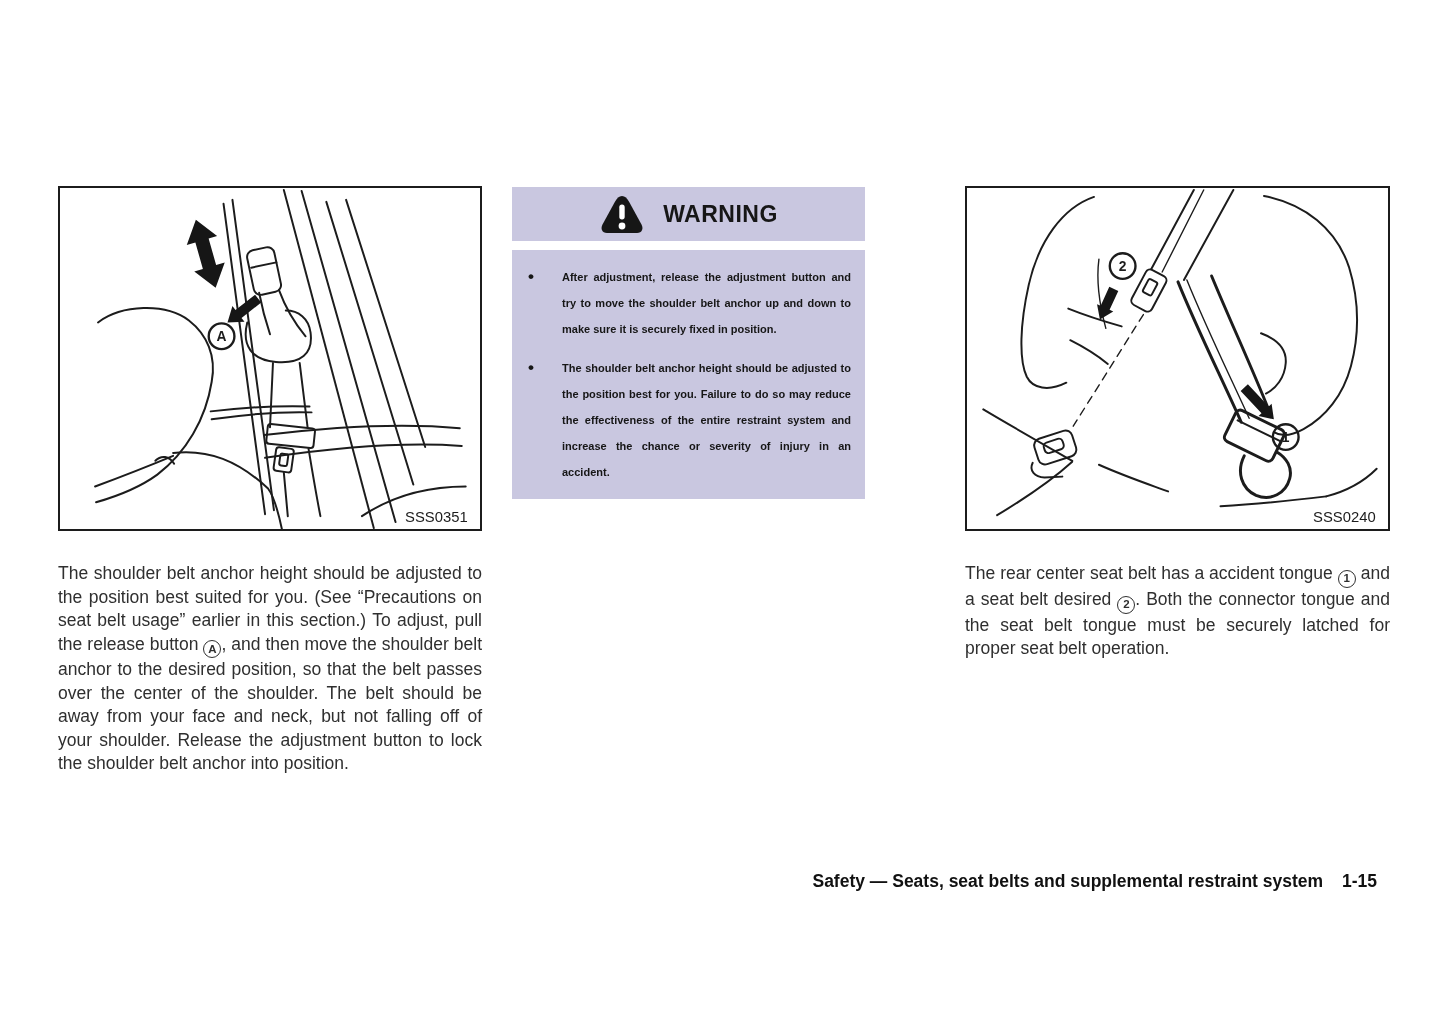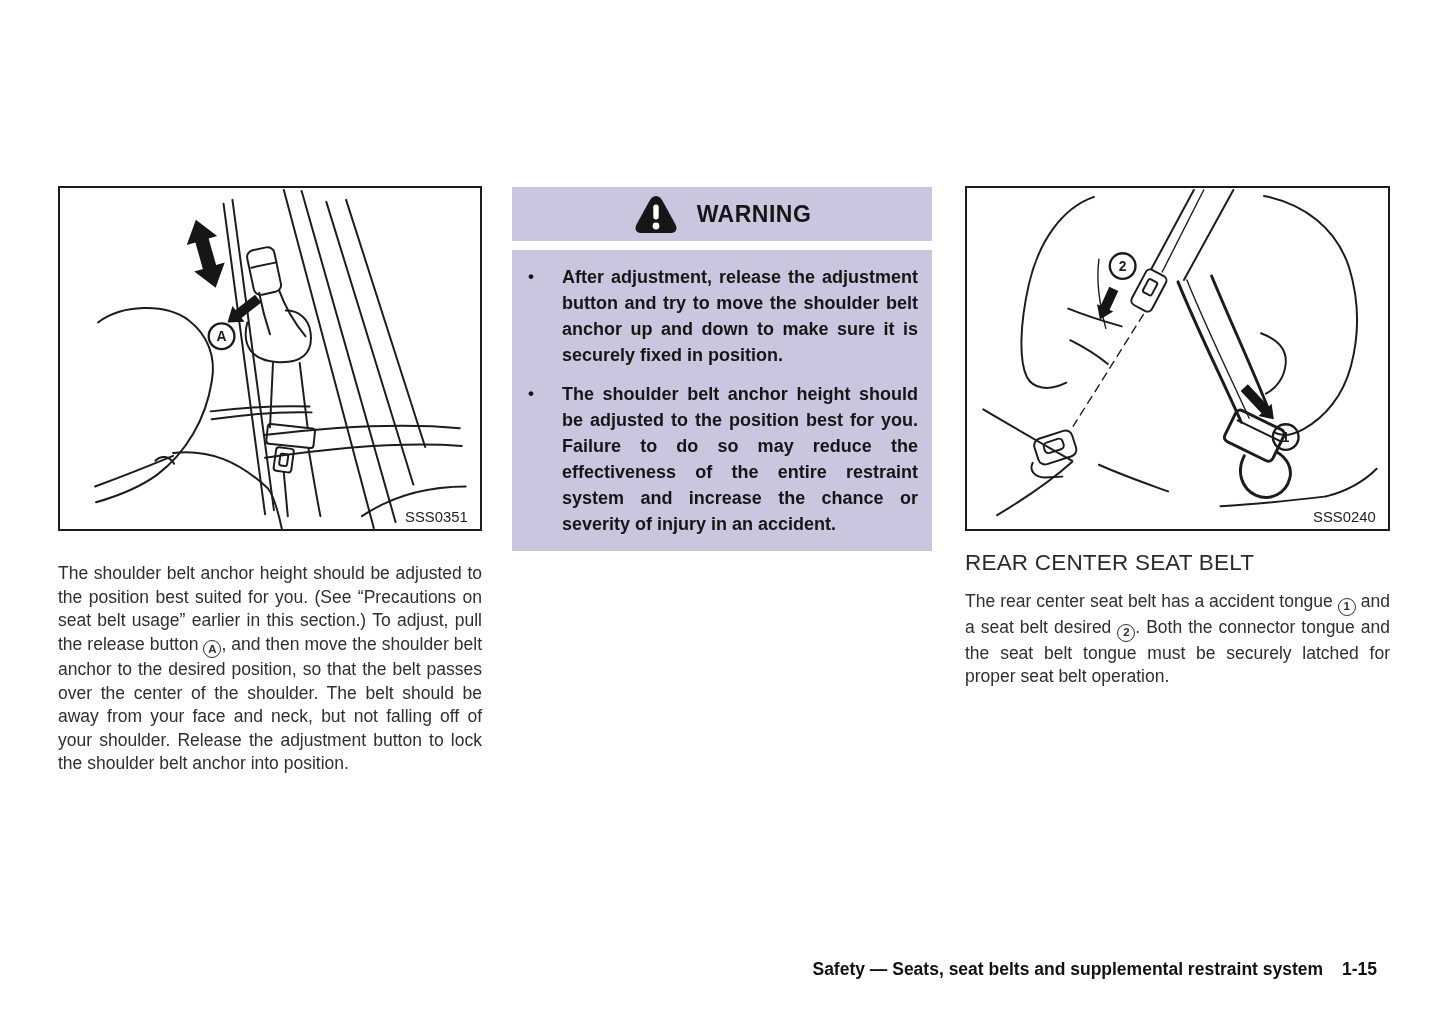--- a/index.html
+++ b/index.html
@@ -23,40 +23,40 @@
   .line-art .thin  { stroke-width:1.4; }
   .line-art .solid { fill:#161616; stroke:none; }
   .line-art .callout-circle { stroke-width:2.4; }
   .line-art text {
     stroke:none; fill:#1c1c1c;
     font-family:"Liberation Sans","DejaVu Sans",sans-serif;
   }
   .line-art .fig-code { font-size:15px; }
   .line-art .callout-char { font-size:14px; font-weight:bold; text-anchor:middle; }
 
-  .warning-col { position:absolute; left:512px; top:187px; width:420px; }
+  .warning-col { position:absolute; left:512px; top:187px; width:353px; }
   .warning-header {
     background:#c9c7e0; height:54px;
     display:flex; align-items:center; justify-content:center; gap:18px;
   }
   .warning-header svg { display:block; }
   .warning-title {
     font-size:23px; font-weight:bold; color:#161616; letter-spacing:0.5px;
   }
   .warning-body {
     background:#c9c7e0; margin-top:9px; padding:14px 14px 14px 16px;
   }
   .bullet-row { display:flex; margin-bottom:13px; }
   .bullet-row:last-child { margin-bottom:0; }
   .bullet-glyph {
     width:34px; flex:0 0 34px; font-size:17px; font-weight:bold;
     color:#161616; line-height:26px;
   }
   .bullet-text {
-    flex:1; font-size:18px; font-weight:bold; color:#161616;
+    flex:1; font-size:11px; font-weight:bold; color:#161616;
     line-height:26px; text-align:justify;
   }
 
   .col-text { position:absolute; width:424px; }
   .col-text-left  { left:58px;  top:549px; }
   .col-text-right { left:965px; top:549px; width:425px; }
   .col-heading {
     font-size:22.5px; font-weight:400; color:#2b2b2b;
     line-height:28px; letter-spacing:0.2px;
   }
@@ -64,21 +64,21 @@
     margin-top:13px; font-size:17.5px; line-height:23.5px;
     color:#2f2f2f; text-align:justify;
   }
   .circled {
     display:inline-flex; align-items:center; justify-content:center;
     width:18px; height:18px; border:1.6px solid #2f2f2f; border-radius:50%;
     font-size:11.5px; font-weight:bold; line-height:1; vertical-align:-3px;
   }
 
   .page-footer {
-    position:absolute; top:959px; right:68px;
+    position:absolute; top:871px; right:68px;
     font-size:17.5px; font-weight:bold; color:#111111; white-space:nowrap;
   }
   .footer-page { margin-left:14px; }
 </style>
 </head>
 <body>
 
 <figure class="fig fig-left">
   <svg class="line-art" viewBox="0 0 424 345">
 
@@ -216,20 +216,19 @@
     </g>
     <text class="fig-code" x="413" y="338" text-anchor="end">SSS0240</text>
   </svg>
 </figure>
 
 <section class="col-text col-text-left">
   <p class="col-para"><span>The shoulder belt anchor height should be adjusted to the position best suited for you. (See “Precautions on seat belt usage” earlier in this section.) To adjust, pull the release button </span><span class="circled">A</span><span>, and then move the shoulder belt anchor to the desired position, so that the belt passes over the center of the shoulder. The belt should be away from your face and neck, but not falling off of your shoulder. Release the adjustment button to lock the shoulder belt anchor into position.</span></p>
 </section>
 
 <section class="col-text col-text-right">
-  <h2 class="col-heading">REAR CENTER SEAT BELT</h2>
   <p class="col-para"><span>The rear center seat belt has a accident tongue </span><span class="circled">1</span><span> and a seat belt desired </span><span class="circled">2</span><span>. Both the connector tongue and the seat belt tongue must be securely latched for proper seat belt operation.</span></p>
 </section>
 
 <footer class="page-footer">
   <span class="footer-title">Safety — Seats, seat belts and supplemental restraint system</span>
   <span class="footer-page">1-15</span>
 </footer>
 
 </body></html>

